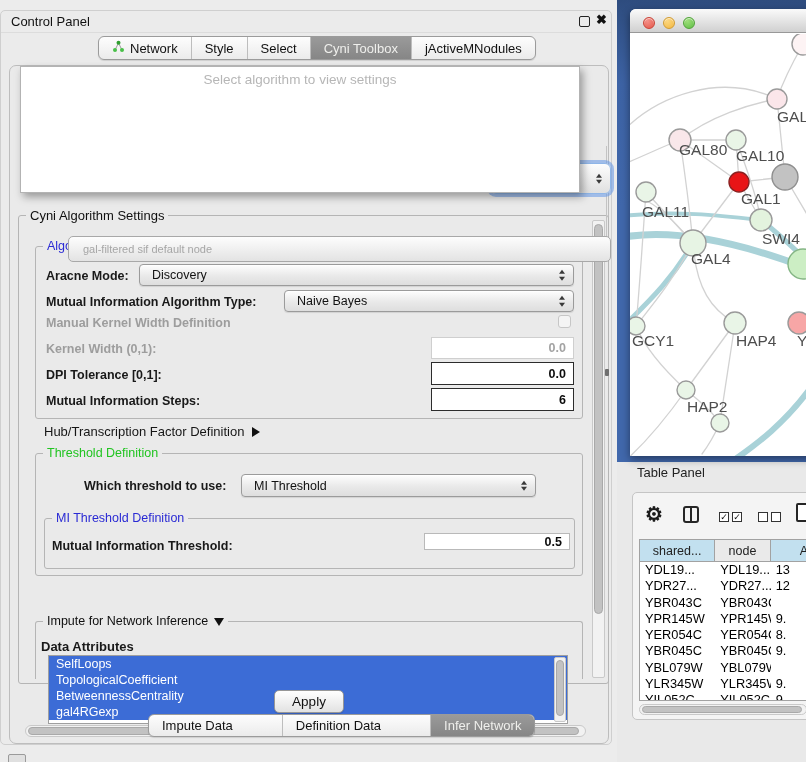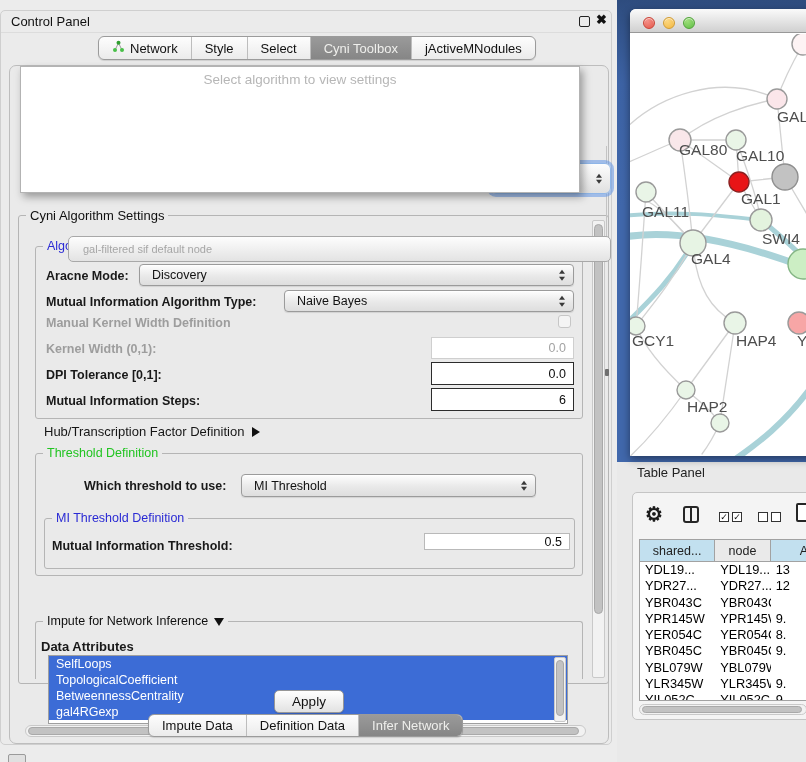--- a/index.html
+++ b/index.html
@@ -33,21 +33,21 @@
   .gtitle.blue{color:#2a2ad4;}
   .gtitle.green{color:#21c421;}
   .blabel{position:absolute;font-weight:bold;font-size:12.5px;color:#191919;white-space:nowrap;}
   .blabel.dis{color:#9d9d9d;}
   .plain{position:absolute;font-size:13px;color:#161616;display:flex;align-items:center;gap:8px;}
   
   .combo{position:absolute;border:1px solid #9b9b9b;border-radius:4px;background:linear-gradient(#fefefe,#e9e9e9 55%,#dedede);box-shadow:inset 0 1px 0 #fff,0 1px 1px rgba(0,0,0,.1);font-size:12.5px;color:#111;display:flex;align-items:center;padding:0 22px 0 12px;}
   .arrows{position:absolute;right:8px;top:50%;transform:translateY(-50%);display:flex;flex-direction:column;align-items:center;}
   .arr-up{width:0;height:0;border-left:3.5px solid transparent;border-right:3.5px solid transparent;border-bottom:4.5px solid #3a3a3a;margin-bottom:2.5px;}
   .arr-dn{width:0;height:0;border-left:3.5px solid transparent;border-right:3.5px solid transparent;border-top:4.5px solid #3a3a3a;}
-  .field{position:absolute;background:#fff;border:1px solid #b9b9b9;font-size:12.5px;color:#0c0c0c;display:flex;align-items:center;justify-content:flex-end;padding:0 7px;}
+  .field{position:absolute;background:#fff;border:1px solid #b9b9b9;font-size:12.5px;color:#0c0c0c;display:flex;align-items:center;justify-content:flex-end;padding:0 7px;font-weight:bold;}
   .field.dark{border:1.5px solid #2c2c2c;}
   .field.dis{border:1px solid #cfcfcf;color:#a3a3a3;}
   .cb{position:absolute;width:13px;height:13px;border:1px solid #c6c6c6;border-radius:3px;background:#f4f4f4;}
   .tri-r{width:0;height:0;border-left:8px solid #111;border-top:5.5px solid transparent;border-bottom:5.5px solid transparent;}
   .tri-d{width:0;height:0;border-top:8px solid #111;border-left:5.5px solid transparent;border-right:5.5px solid transparent;}
   .attr-list{position:absolute;left:45px;top:590px;width:521px;height:68px;background:#fff;border:1px solid #9f9f9f;overflow:hidden;}
   .attr-item{background:#3c6cd6;color:#fff;font-size:12.5px;height:16px;line-height:16px;padding-left:7px;}
   
   .sbv{position:absolute;background:#f2f2f2;border:1px solid #c9c9c9;border-radius:2px;}
   .sbh{position:absolute;background:#f2f2f2;border:1px solid #c9c9c9;border-radius:7px;}
@@ -214,21 +214,21 @@
         </div>
 
         <div class="sbh" style="left:6px;top:509px;width:561px;height:12px;">
           <div class="thumb" style="left:2px;top:1px;width:551px;height:8px;"></div>
         </div>
       </div>
 
       <div class="btn" style="left:264px;top:624px;width:70px;height:23px;">Apply</div>
     </div>
 
-    <div class="seg-tabs" id="bottom-tabs" style="left:147px;top:703px;height:23px;">
+    <div class="seg-tabs" id="bottom-tabs" style="left:147px;top:703px;height:23px;gap:36px;">
         <div class="seg">
           <span>Impute Data</span>
         </div>
         <div class="seg">
           <span>Definition Data</span>
         </div>
         <div class="seg sel">
           <span>Infer Network</span>
         </div>
       </div>

